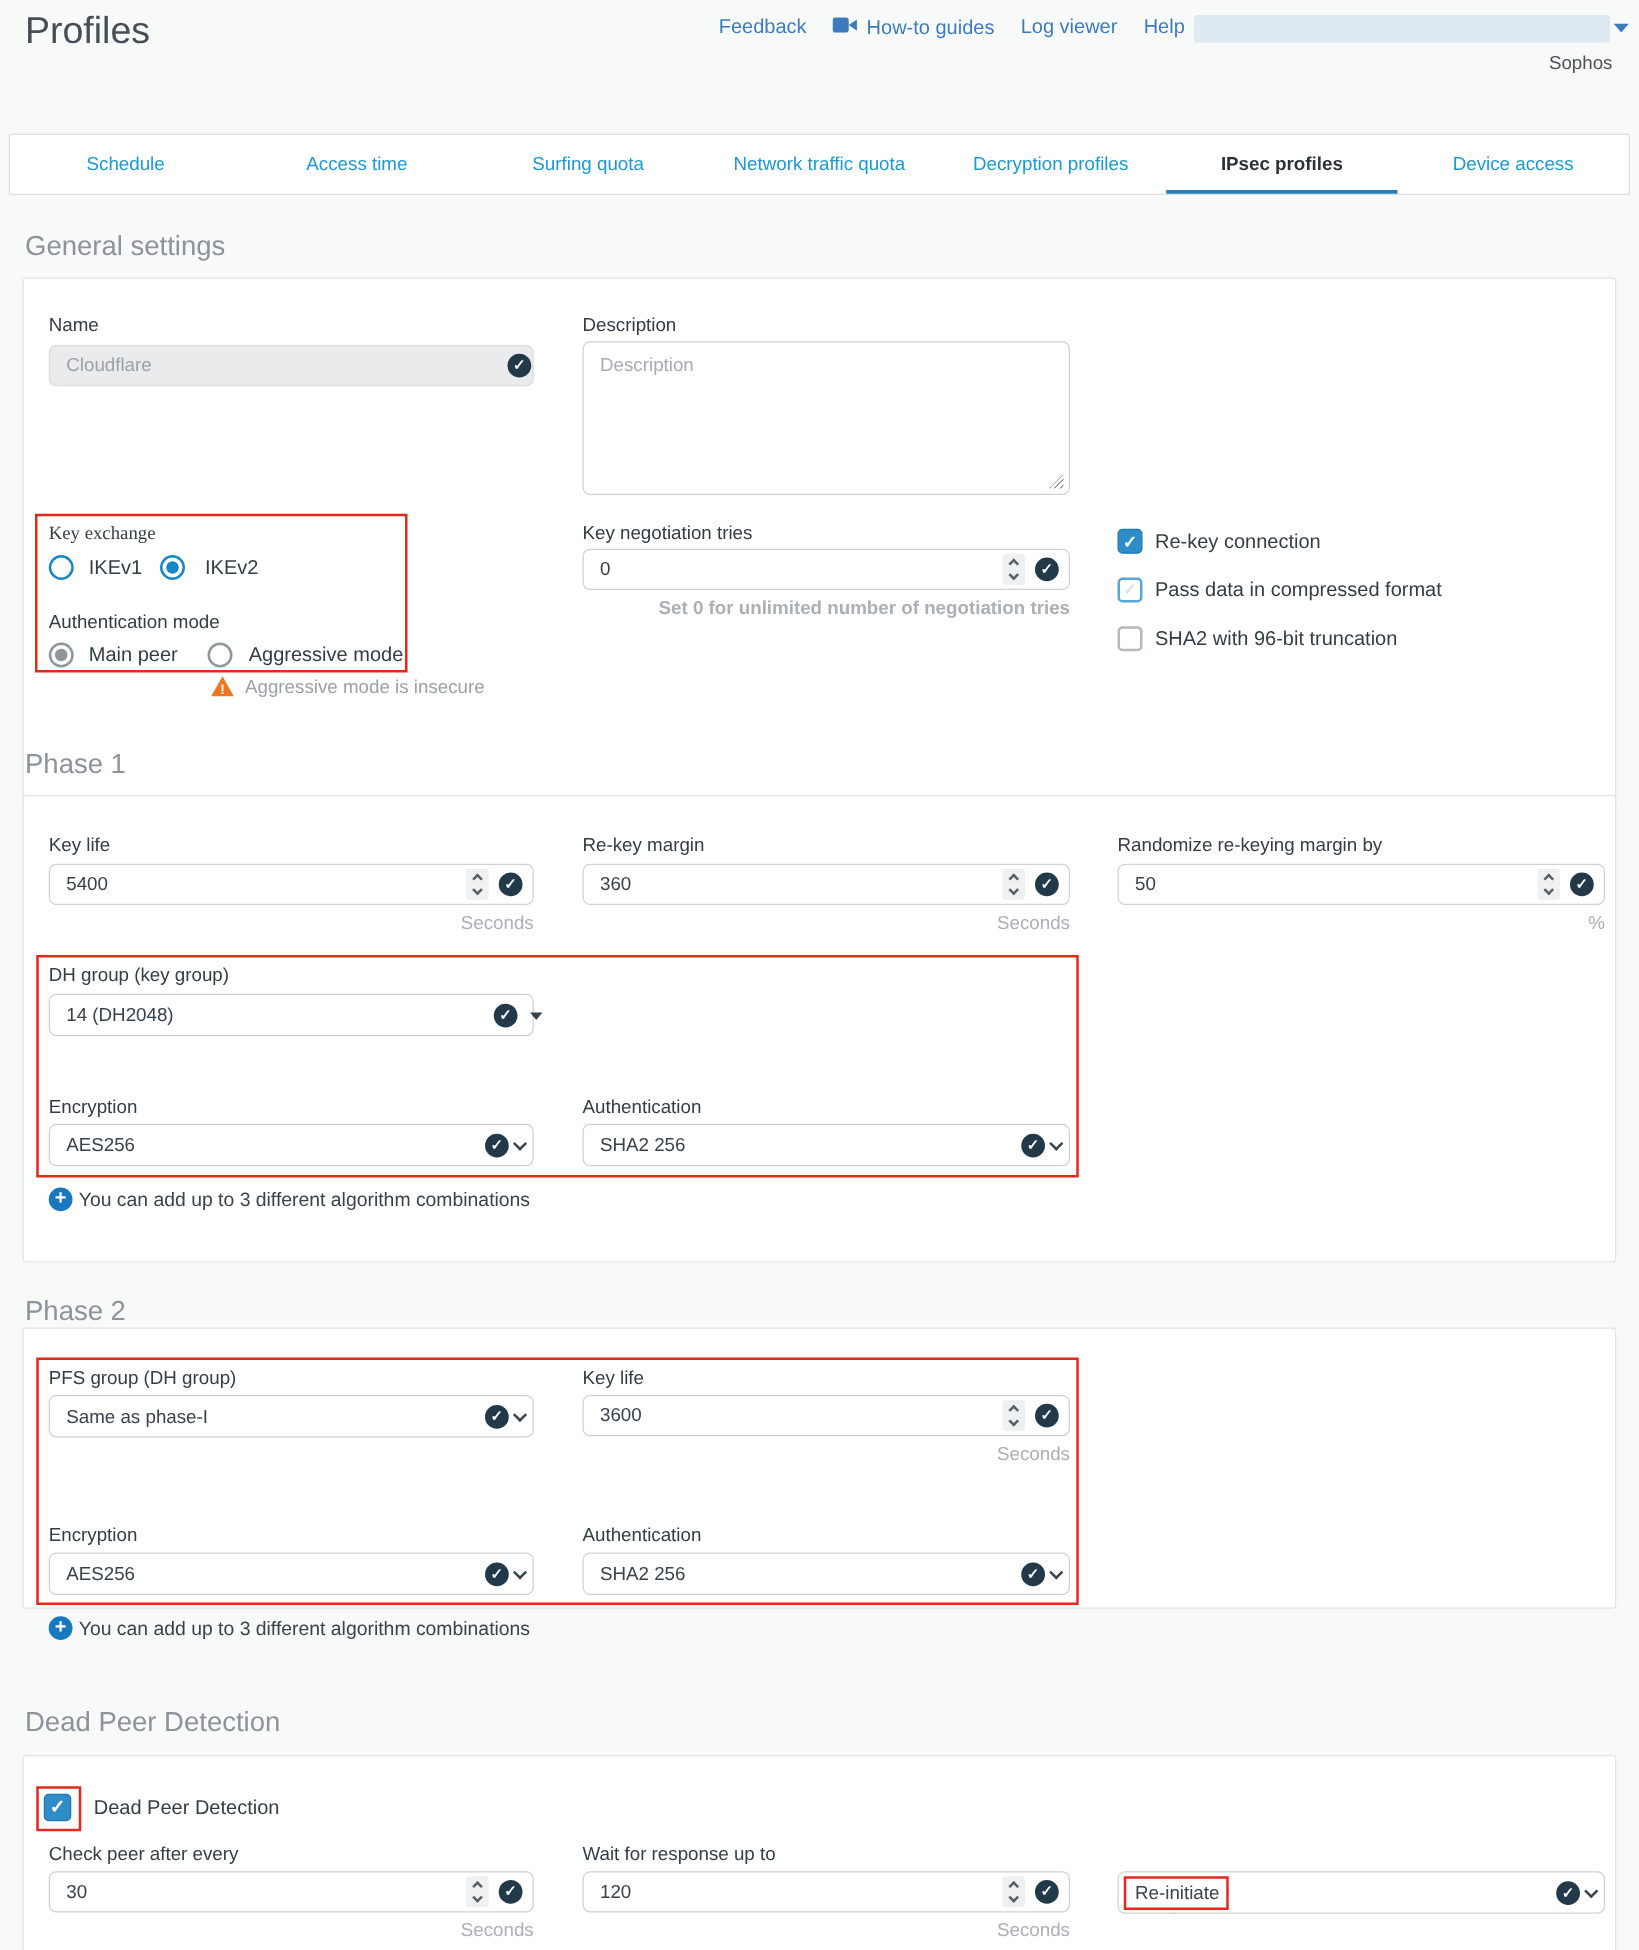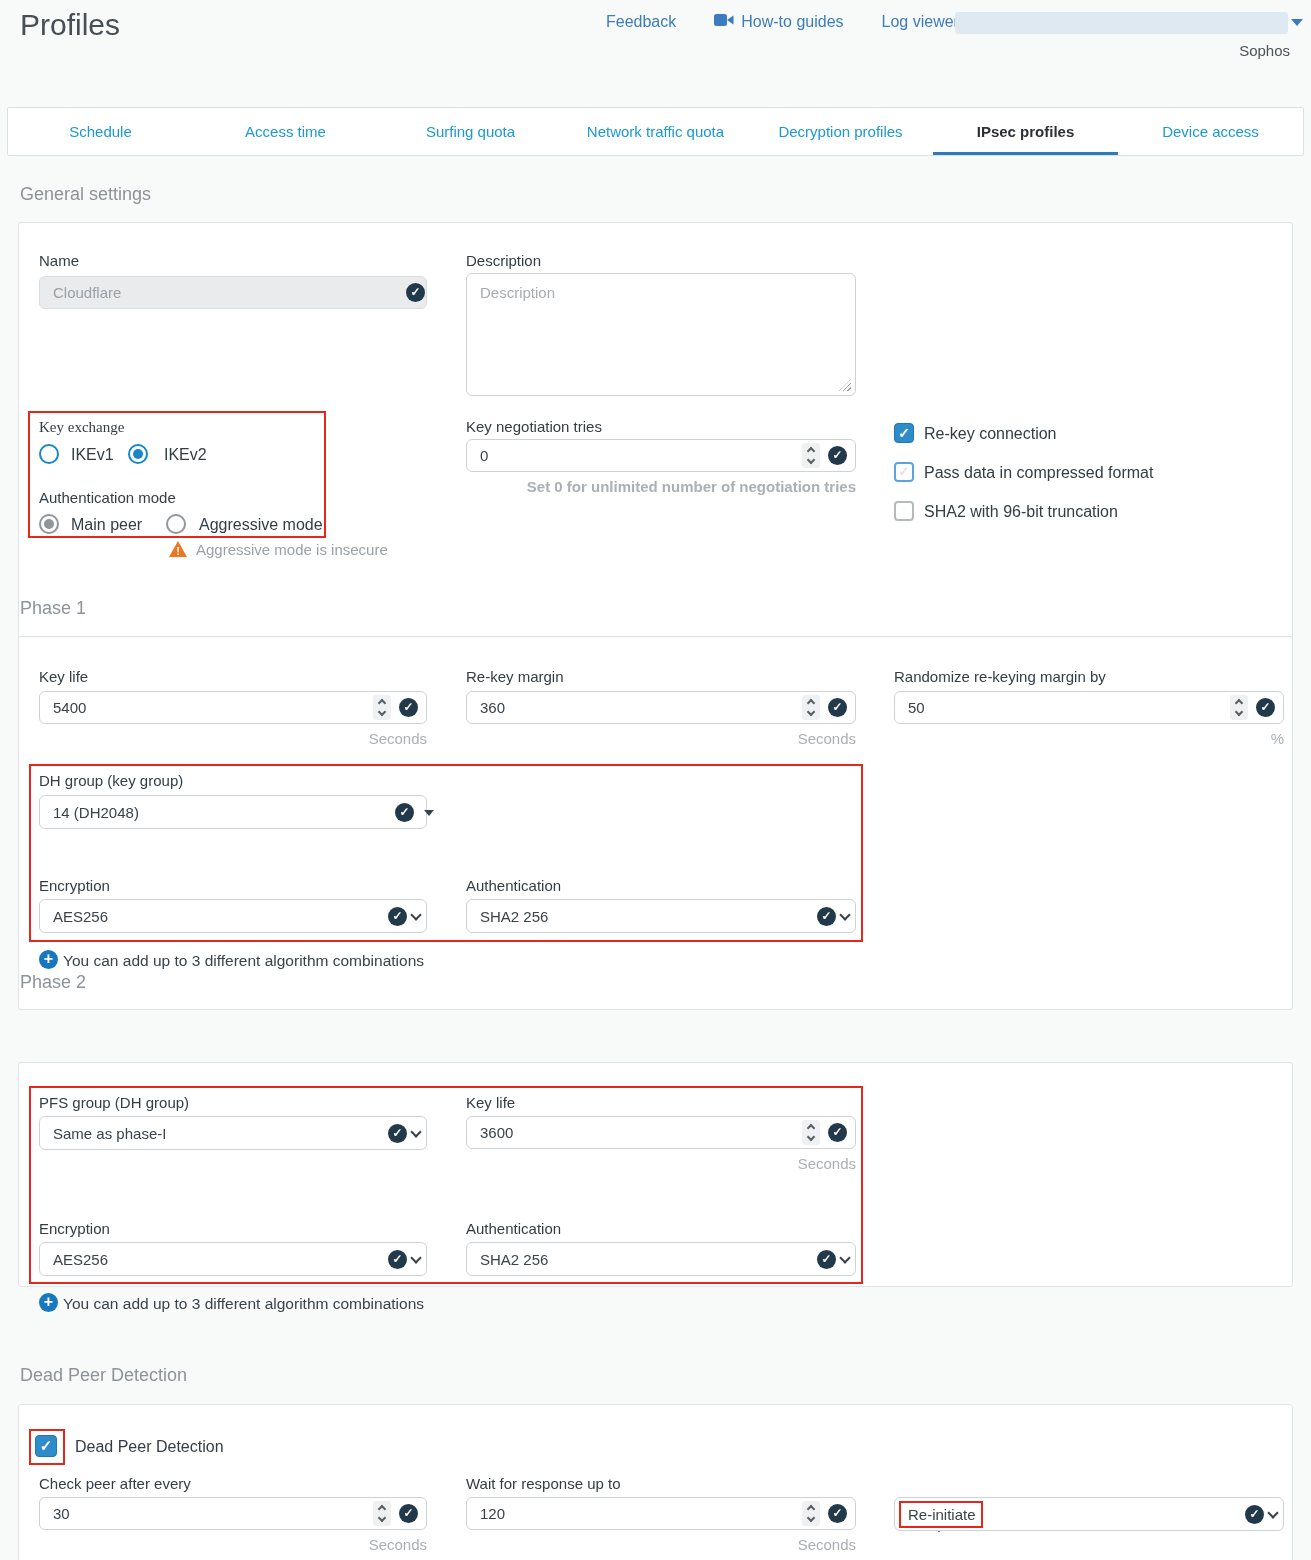--- a/index.html
+++ b/index.html
@@ -14,21 +14,21 @@
   .hlink { font-size:16px; color:#3c7cbe; text-decoration:none; cursor:pointer; }
   .brand { font-size:15px; color:#4c5358; }
   .pill { background:#dfe9f2; border-radius:3px; }
   .caret-blue { width:0;height:0;border-left:6px solid transparent;border-right:6px solid transparent;border-top:7px solid #3c7cbe; display:inline-block; }
   
   .tabstrip { background:#fff; border:1px solid #dcdfe1; border-radius:2px; display:flex; }
   .tab { flex:1 1 0; position:relative; display:flex; align-items:center; justify-content:center; font-size:15px; color:#1b99d5; font-weight:500; cursor:pointer; }
   .tab.active { color:#2a3238; font-weight:700; }
   .tab.active .underline { position:absolute; left:0; right:0; bottom:0; height:3px; background:#2a7db8; }
   
-  .sechead { font-size:18px; color:#8d939a; font-weight:400; }
+  .sechead { font-size:22px; color:#8d939a; font-weight:400; }
   .panel { position:absolute; background:#fff; border:1px solid #e1e4e6; border-radius:3px; }
   .lbl { position:absolute; font-size:15px; color:#333d45; font-weight:500; white-space:nowrap; }
   .field { position:absolute; height:33px; border:1px solid #ced2d4; border-radius:6px; background:#fff; font-size:15px; color:#39434b; }
   input.field { padding:0 56px 0 13px; font-family:"Liberation Sans", sans-serif; outline:none; }
   .field.disabled { background:#e9ebec; border-color:#dadddf; color:#9aa1a7; }
   .selbox { position:absolute; height:34px; border:1px solid #ced2d4; border-radius:6px; background:#fff; display:flex; align-items:center; padding-left:13px; font-size:15px; color:#39434b; cursor:pointer; }
   .helper { position:absolute; font-size:15px; color:#aab0b5; text-align:right; }
   .ta { position:absolute; border:1px solid #ced2d4; border-radius:6px; background:#fff; font-family:"Liberation Sans", sans-serif; font-size:15px; color:#39434b; padding:10px 13px; resize:none; outline:none; }
   .ta::placeholder { color:#a6acb1; }
   .grip { position:absolute; width:12px; height:12px;
@@ -61,21 +61,21 @@
   .redbox { position:absolute; border:2px solid #e5271c; pointer-events:none; z-index:5; }
   .warntext { position:absolute; font-size:15px; color:#9aa1a7; }
 </style>
 </head>
 <body>
 
 <div id="screen">
 
   <div class="abs title" style="left:20px; top:8px;">Profiles</div>
 
-  <div class="abs" style="left:606px; top:13px; display:flex; gap:38px; align-items:flex-start;">
+  <div class="abs" style="left:575px; top:13px; display:flex; gap:21px; align-items:flex-start;">
     <span class="hlink">Feedback</span>
     <span style="display:flex; align-items:center; gap:7px;">
       <span>
         <svg width="20" height="14" viewBox="0 0 20 14">
             <rect x="0" y="1" width="13" height="12" rx="2.5" fill="#3c7cbe"></rect>
             <path d="M13 7 L19.5 2.5 V11.5 Z" fill="#3c7cbe"></path>
           </svg>
       </span>
       <span class="hlink">How-to guides</span>
     </span>
@@ -217,21 +217,21 @@
     <div class="selbox" style="left:447px; top:262px; width:390px;">
       <span>SHA2 256</span>
       <span class="okic" style="left:350px; top:7px;">✓</span>
       <span class="selchev" style="left:374px; top:11px;"></span>
     </div>
 
     <span class="plusic" style="left:20px; top:313px;">+</span>
     <span class="note" style="left:44px; top:315px;">You can add up to 3 different algorithm combinations</span>
   </div>
 
-  <div class="abs sechead" style="left:20px; top:972px;">Phase 2</div>
+  <div class="abs sechead" style="left:20px; top:1036px;">Phase 2</div>
 
   <div class="panel" style="left:18px; top:1062px; width:1275px; height:225px;">
 
     <div class="redbox" style="left:10px; top:23px; width:834px; height:198px;"></div>
 
     <span class="lbl" style="left:20px; top:31px;">PFS group (DH group)</span>
     <div class="selbox" style="left:20px; top:53px; width:388px;">
       <span>Same as phase-I</span>
       <span class="okic" style="left:348px; top:7px;">✓</span>
       <span class="selchev" style="left:372px; top:11px;"></span>

